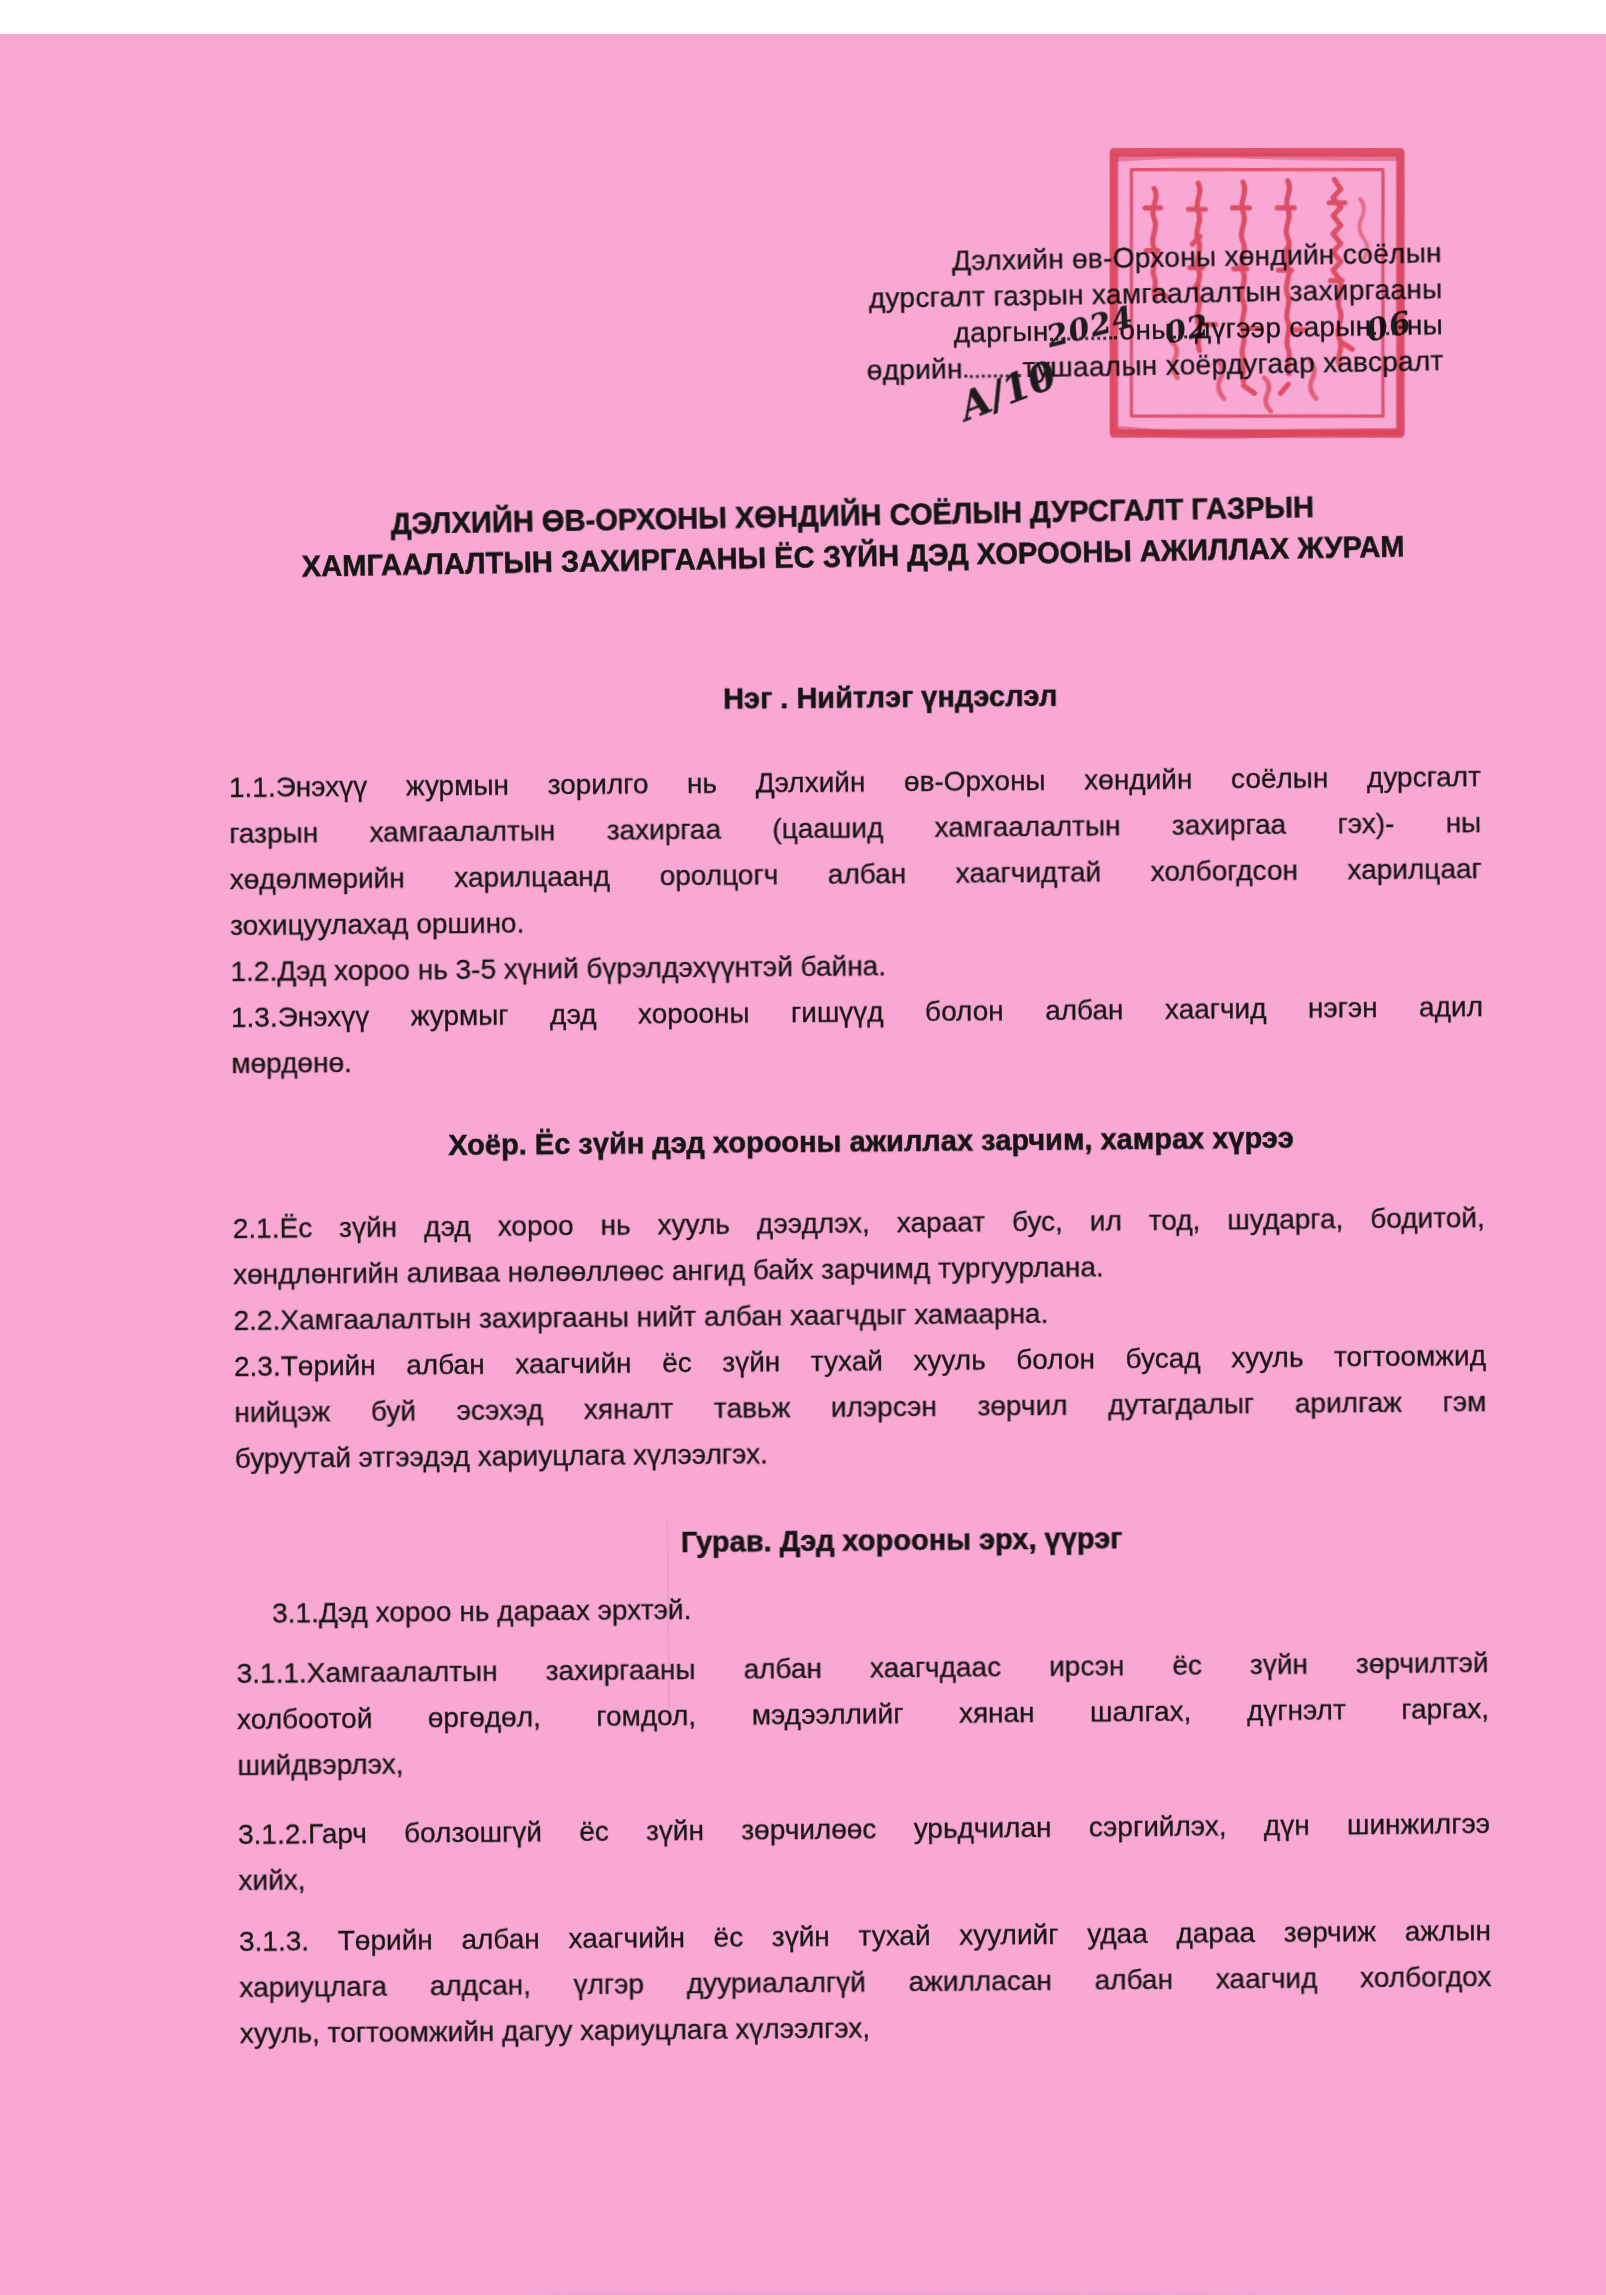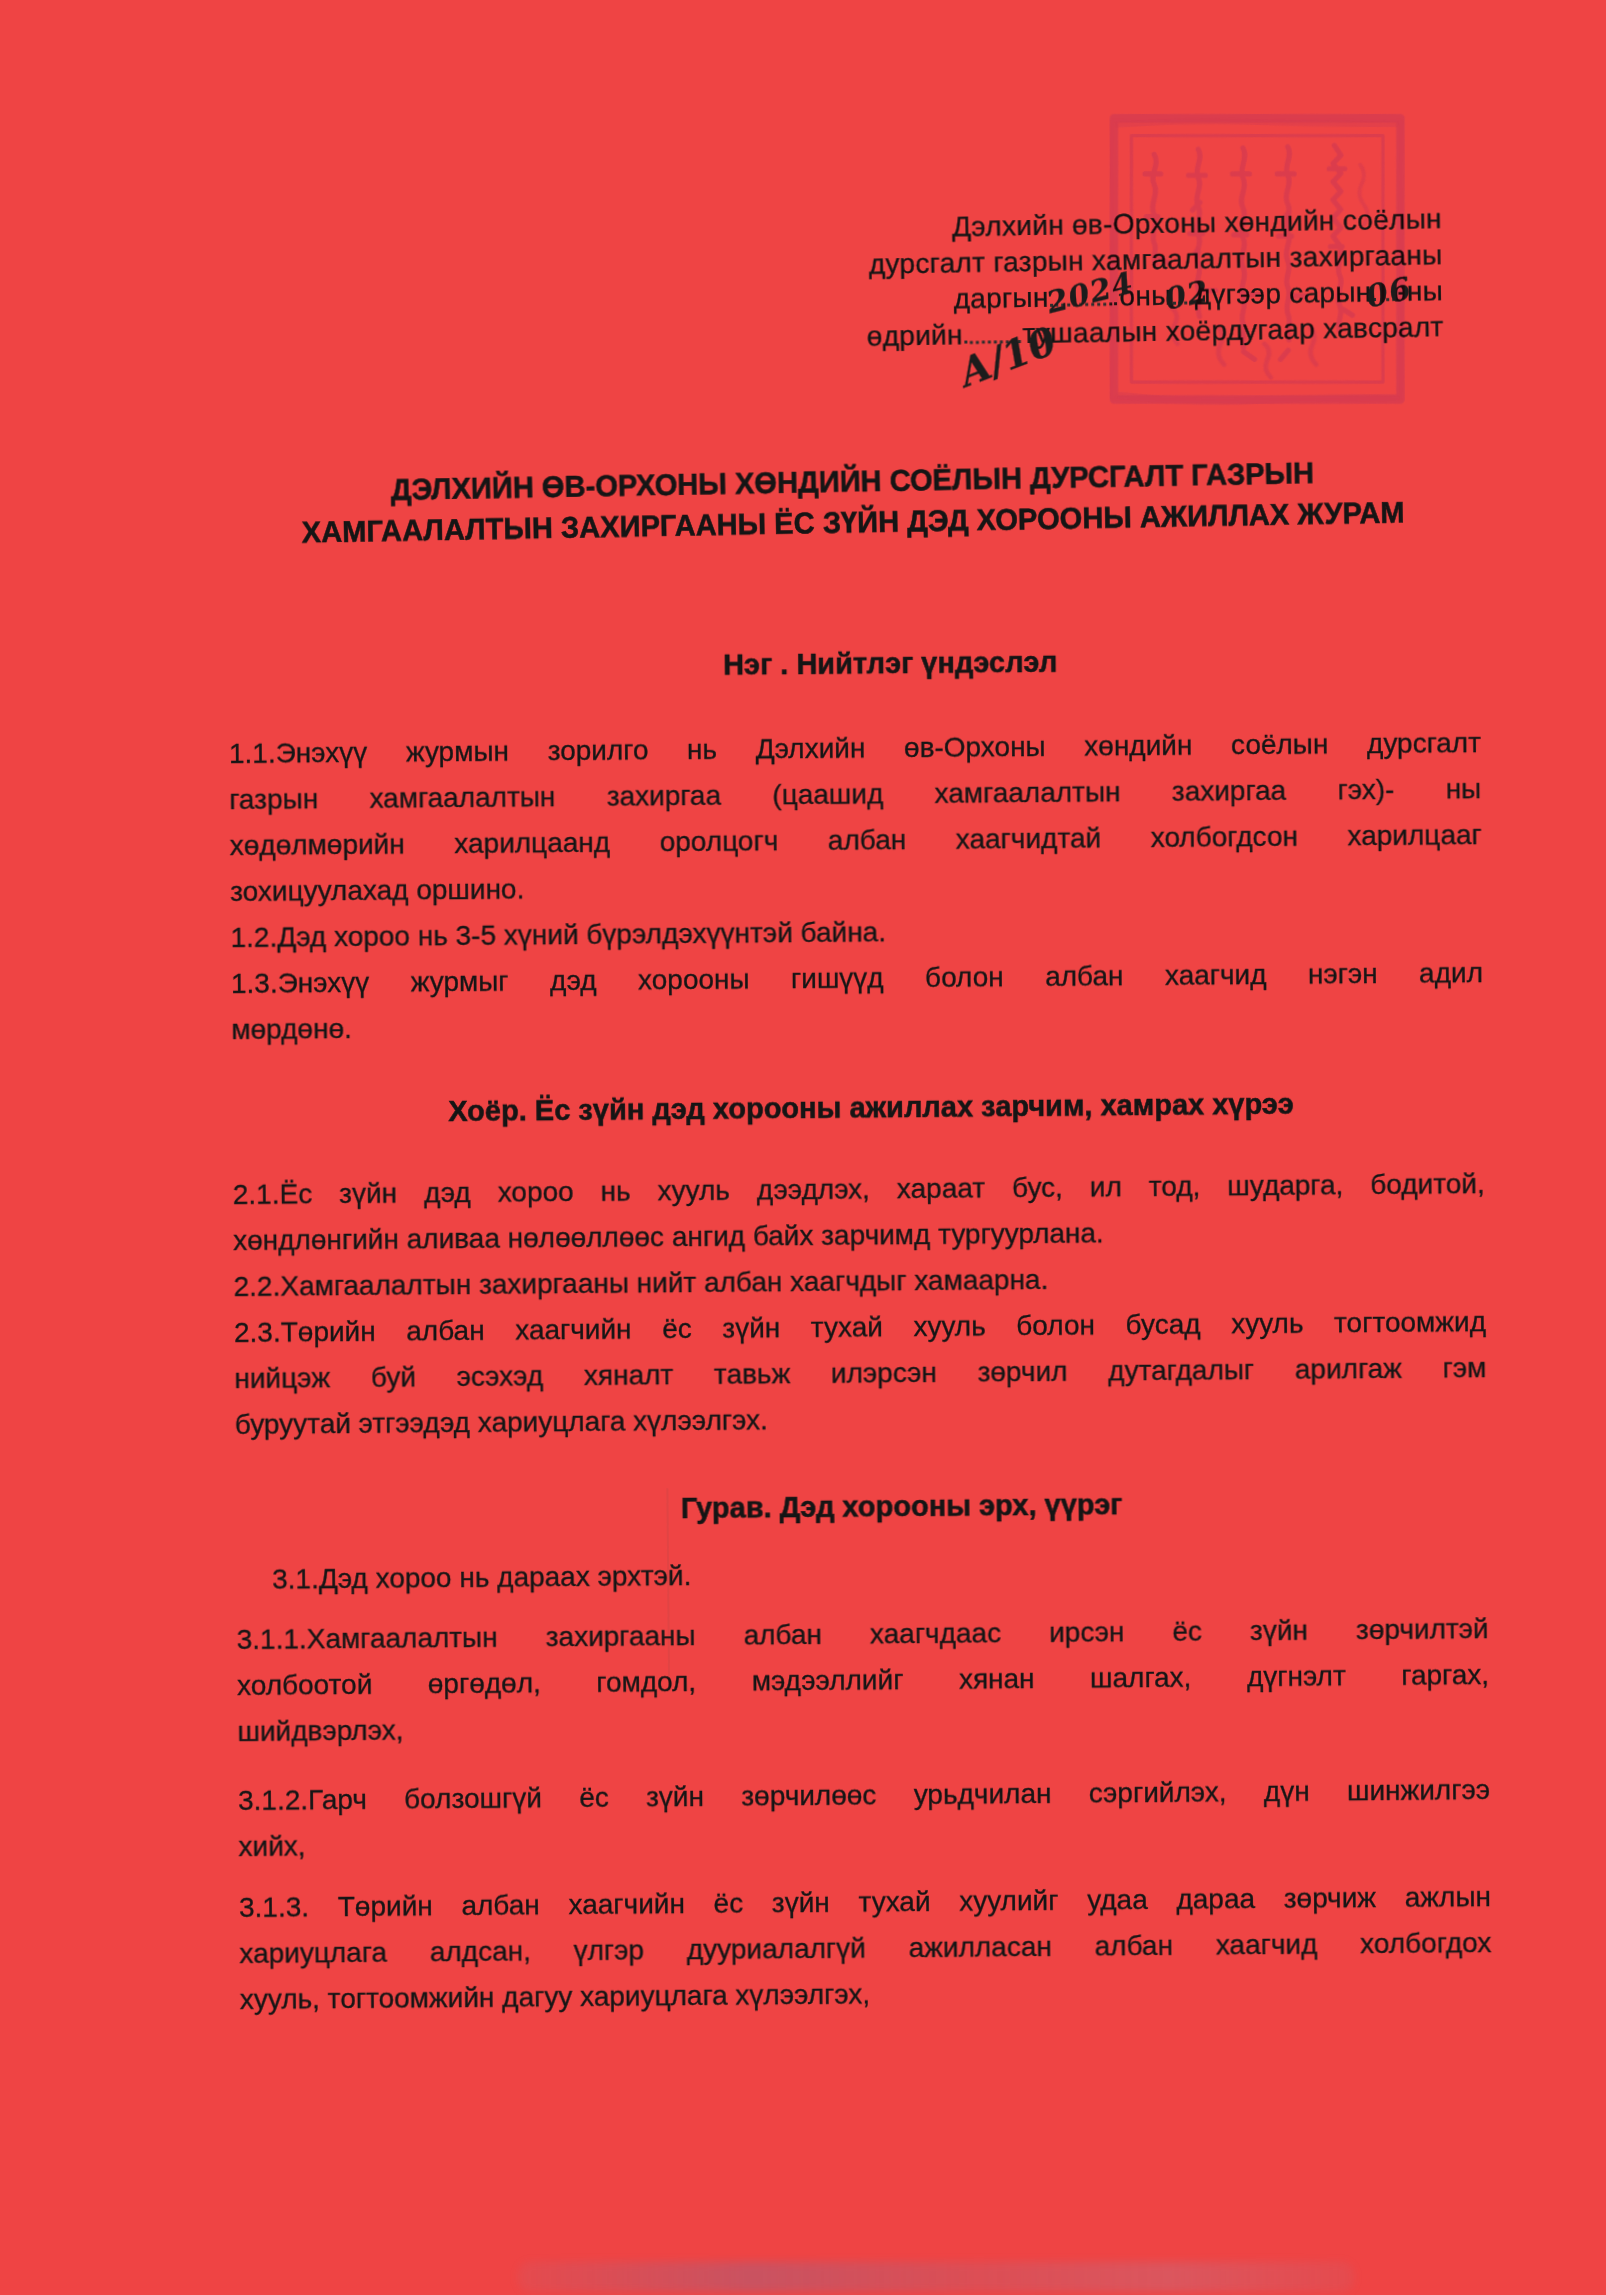--- a/index.html
+++ b/index.html
@@ -1,18 +1,18 @@
 <!DOCTYPE html>
 <html style="font-size:10.4px"><head>
 <meta charset="utf-8">
 <style>
   html,body{margin:0;padding:0;background:#ffffff;}
   body{width:1607px;height:2295px;overflow:hidden;position:relative;
        font-family:"Liberation Sans", sans-serif;color:#161616;}
-  .page{position:absolute;inset:0;background:#ef4444;}
+  .page{position:absolute;inset:0;background:#f9a8d4;margin-top:34px;}
   .tilt{position:absolute;inset:0;transform:rotate(-0.5deg);transform-origin:803px 1101px;}
 
   
   .header-note{
     position:absolute;top:209px;right:157px;z-index:2;
     text-align:right;font-size:28px;line-height:36px;letter-spacing:0.3px;
     color:#141414;transform:rotate(-0.45deg);
     -webkit-text-stroke:0.3px #141414;
   }
   .hline{white-space:nowrap;}

